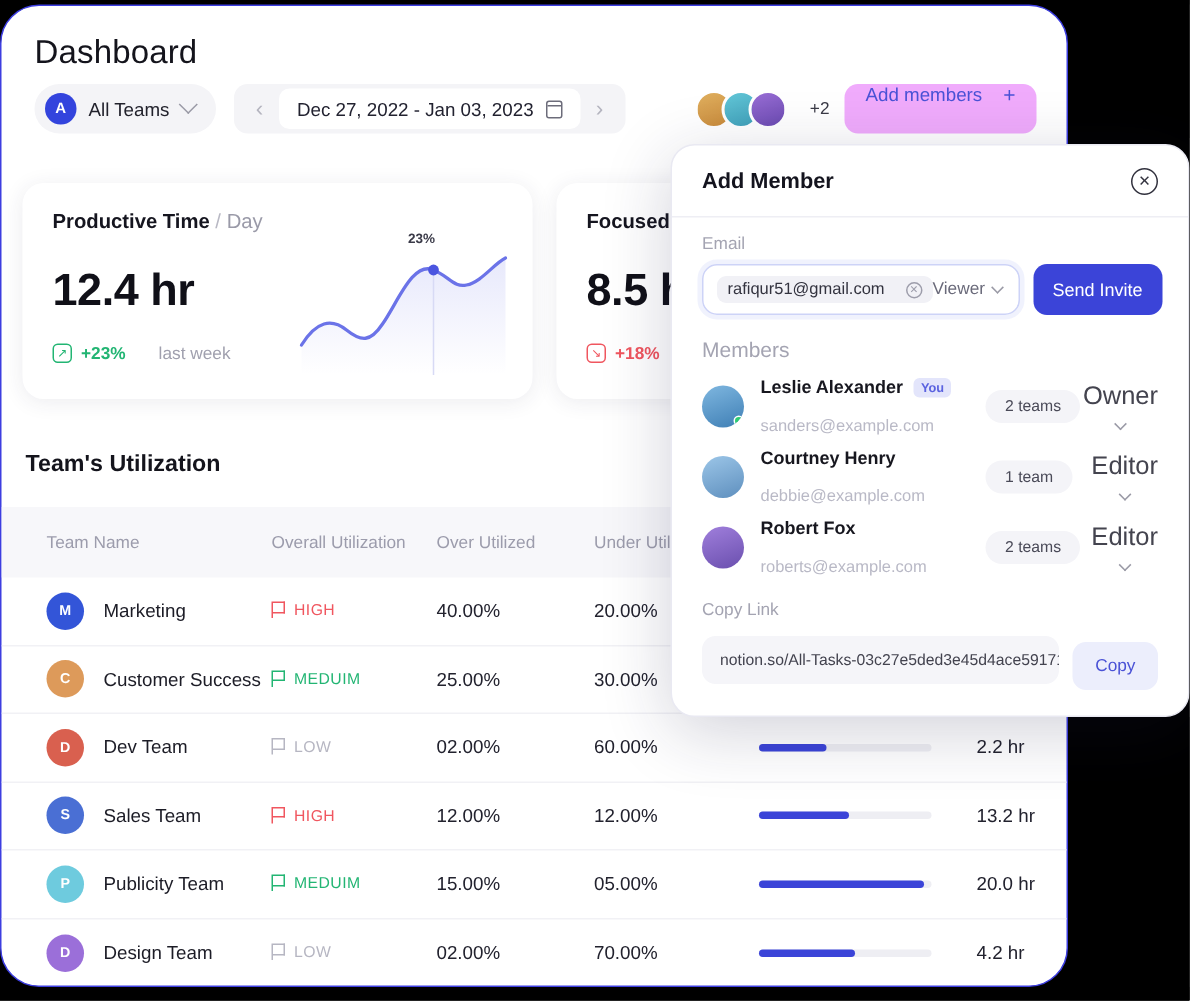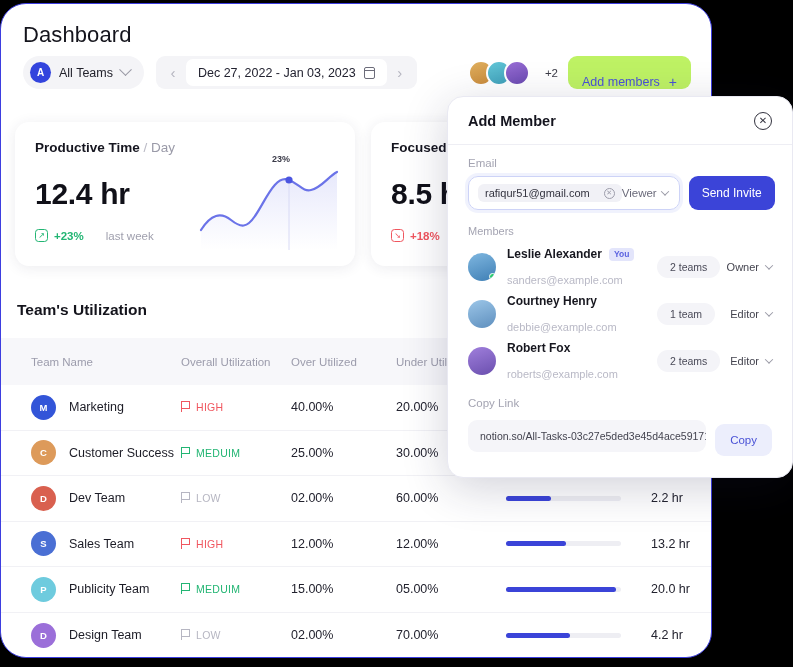--- a/index.html
+++ b/index.html
@@ -58,22 +58,22 @@
   .cal-ico { width:11px; height:12px; border:1.3px solid #6c6c7a; border-radius:2px; position:relative; }
   .cal-ico::before{content:"";position:absolute;left:0;right:0;top:2px;height:1.3px;background:#6c6c7a;}
 
   .members-row { position:absolute; right:20px; top:52px; display:flex; align-items:center; gap:10px; }
   .av-stack { display:flex; align-items:center; }
   .av-stack .a { width:26px; height:26px; border-radius:50%; border:2px solid #fff; margin-left:-8px;
                  position:relative; overflow:hidden; }
   .av-stack .a:first-child { margin-left:0; }
   .plus2 { font-size:11.5px; color:#3a3a46; margin-left:5px; }
   .add-members {
-    display:flex; align-items:flex-end; gap:9px;
-    background:#bef264; border-radius:9px; height:33px; padding:0 14px;
+    display:flex; align-items:flex-start; gap:14px;
+    background:#f0abfc; border-radius:9px; height:33px; padding:0 14px;
     color:#4a52d6; font-size:12.5px;
   }
   .add-members .pl { font-size:14px; line-height:1; }
 
   
   .stats { position:absolute; left:14px; top:118px; display:flex; gap:16px; }
   .stat-card {
     width:340px; height:144px; background:#fff; border-radius:14px;
     box-shadow: 0 2px 14px rgba(40,40,80,.09);
     position:relative; padding:18px 20px;
@@ -145,34 +145,34 @@
   .chip { display:flex; align-items:center; gap:14px; background:#f1f1f6; border-radius:6px;
           padding:3px 7px; font-size:11px; color:#33333f; }
   .chip-x { width:11px; height:11px; border-radius:50%; border:1px solid #9d9dab; color:#9d9dab;
             font-size:7px; display:flex; align-items:center; justify-content:center; }
   .role-sel { display:flex; align-items:center; gap:5px; font-size:11.5px; color:#6a6a7a; padding-right:2px; }
   .chev-sm { width:6px; height:6px; border-right:1.4px solid #9a9aa6; border-bottom:1.4px solid #9a9aa6;
              transform: rotate(45deg) translate(-1px,-1px); }
   .send-btn { height:34px; background:#3b44d8; color:#fff; font-size:12px; font-weight:500;
               border-radius:9px; display:flex; align-items:center; justify-content:center; padding:0 13px;
               white-space:nowrap; }
-  .m-sec-lbl { font-size:11px; color:#a4a4b2; margin:15px 0 6px 0; }
+  .m-sec-lbl { font-size:14px; color:#a4a4b2; margin:15px 0 6px 0; }
   .mem { display:flex; align-items:center; height:47px; }
   .mem-av { width:28px; height:28px; border-radius:50%; flex:none; position:relative; overflow:hidden; }
   .mem-dot { position:absolute; right:0; bottom:1px; width:7px; height:7px; border-radius:50%;
              background:#2ecc71; border:1.3px solid #fff; }
   .mem-info { margin-left:11px; width:150px; }
   .mem-nrow { display:flex; align-items:center; gap:7px; }
   .mem-name { font-size:12px; font-weight:600; color:#17171f; }
   .you-badge { background:#e3e5fb; color:#5b63e0; font-size:8.5px; font-weight:600;
                border-radius:4px; padding:1.5px 5px; }
   .mem-mail { font-size:11px; color:#b9b9c6; margin-top:13px; filter: blur(.35px); }
   .team-pill { background:#f4f4f8; border-radius:13px; font-size:10.5px; color:#4a4a58;
                padding:5px 13px; }
-  .mem-role { margin-left:auto; display:flex; align-items:center; gap:7px; font-size:11px; color:#44444f; }
+  .mem-role { margin-left:auto; display:flex; align-items:center; gap:7px; font-size:17px; color:#44444f;flex-direction:column; }
   .copy-lbl { font-size:11.5px; color:#a4a4b2; margin-top:13px; margin-bottom:7px; }
   .copy-row { display:flex; align-items:center; gap:9px; }
   .copy-field { flex:1; height:32px; background:#f5f5f9; border-radius:9px; display:flex;
                 align-items:center; padding:0 12px; font-size:10.5px; color:#43434f; overflow:hidden;
                 white-space:nowrap; }
   .copy-btn { height:32px; background:#eceefc; color:#4a52d6; font-size:11.5px; border-radius:9px;
               display:flex; align-items:center; justify-content:center; padding:0 15px;margin-top:8px; }
 
   
   .blk { position:absolute; background:#000; }

